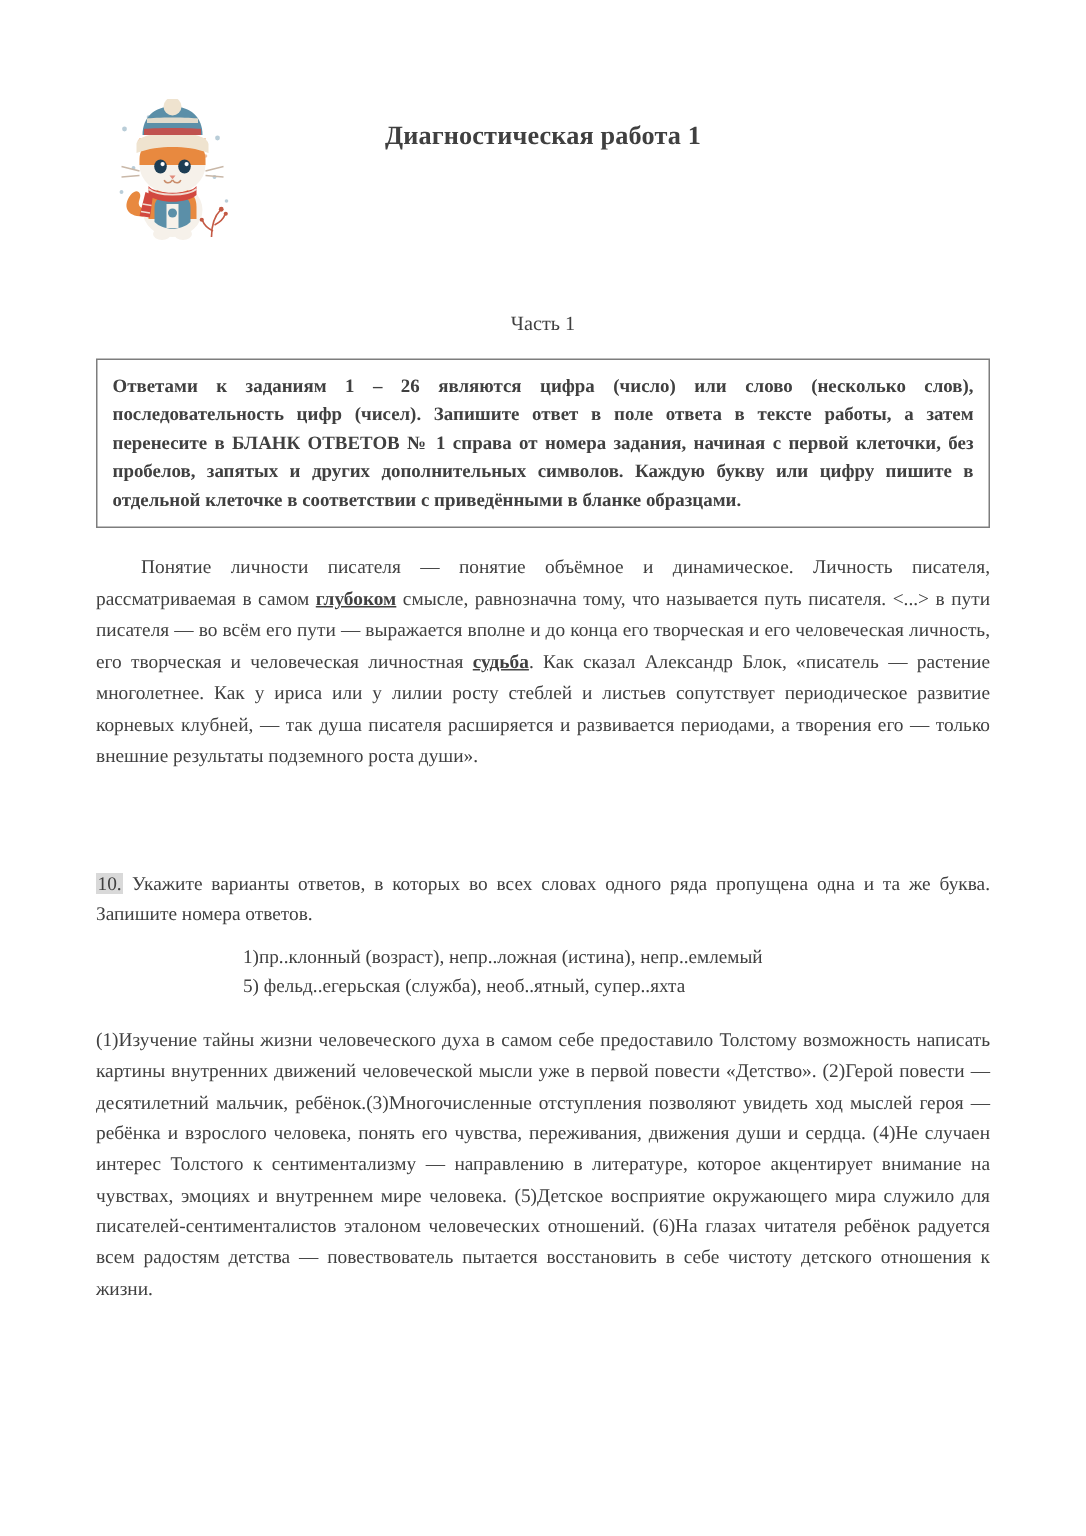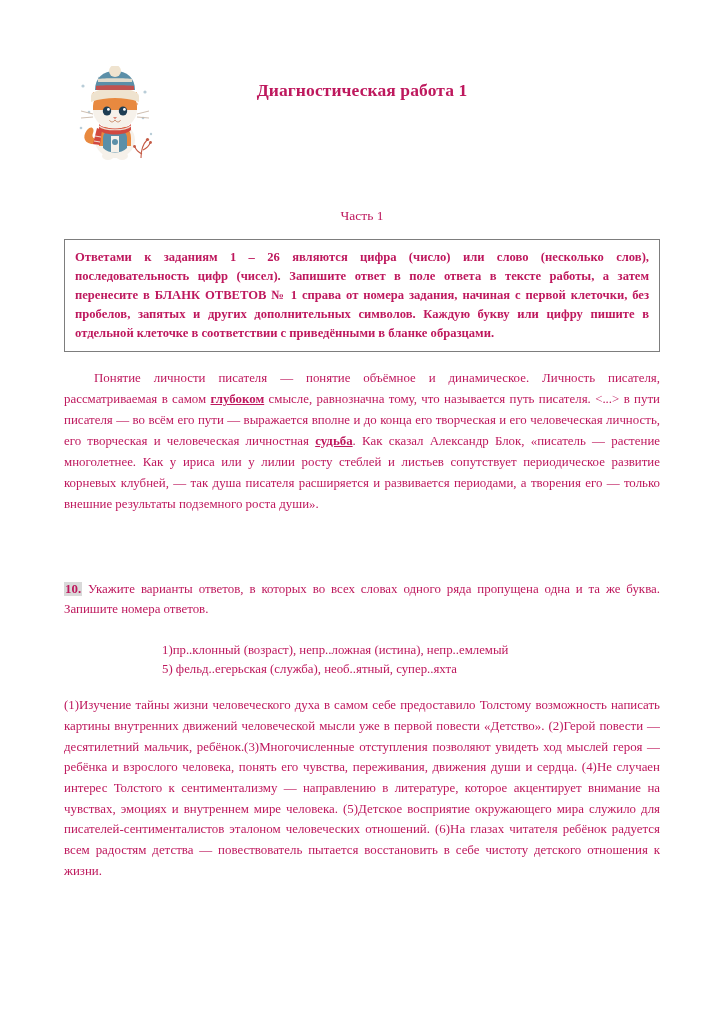--- a/index.html
+++ b/index.html
@@ -6,21 +6,21 @@
     margin: 0;
     padding: 0;
     background: #ffffff;
   }
   .page {
     position: relative;
     width: 724px;
     height: 1024px;
     background: #ffffff;
     font-family: "Liberation Serif", "DejaVu Serif", serif;
-    color: #be185d;
+    color: #404040;
     overflow: hidden;
   }
   .content {
     position: absolute;
     left: 64px;
     top: 0;
     width: 596px;
   }
 
   
@@ -94,27 +94,27 @@
   
   .task {
     font-size: 12.9px;
     line-height: 1.6;
     text-align: justify;
     text-justify: inter-word;
   }
   .task-10 { margin-top: 64px; }
   .task-21 { margin-top: 62px; }
   .tasknum {
-    font-weight: bold;
+    font-weight: normal;
     background: #d9d9d9;
     padding: 0 1px;
   }
   .task-body { }
   .opts {
-    margin: 21px 0 0 0;
+    margin: 9px 0 0 0;
     padding: 0 0 0 98px;
     list-style: none;
     font-size: 12.8px;
     line-height: 1.5;
     text-align: left;
   }
   .opts li { white-space: nowrap; }
   .para {
     margin-top: 16px;
     font-size: 12.9px;

